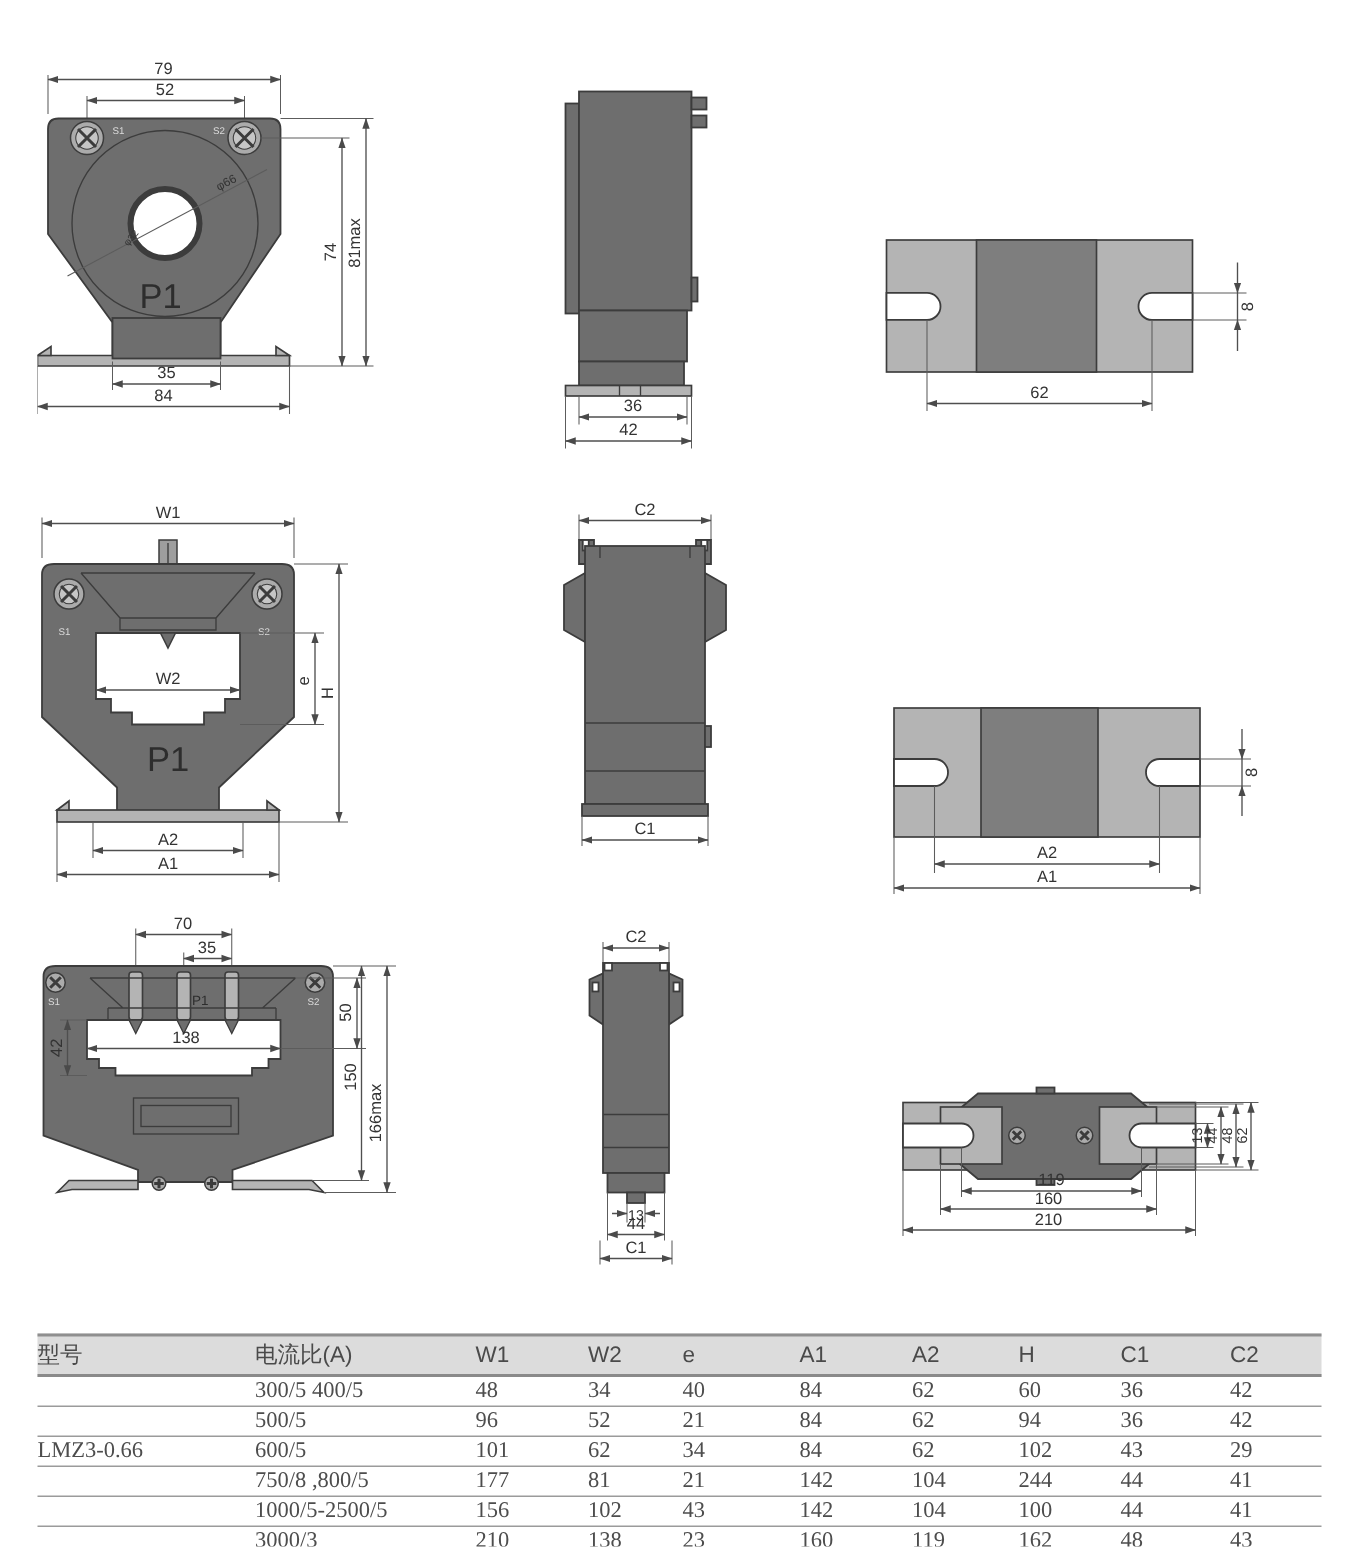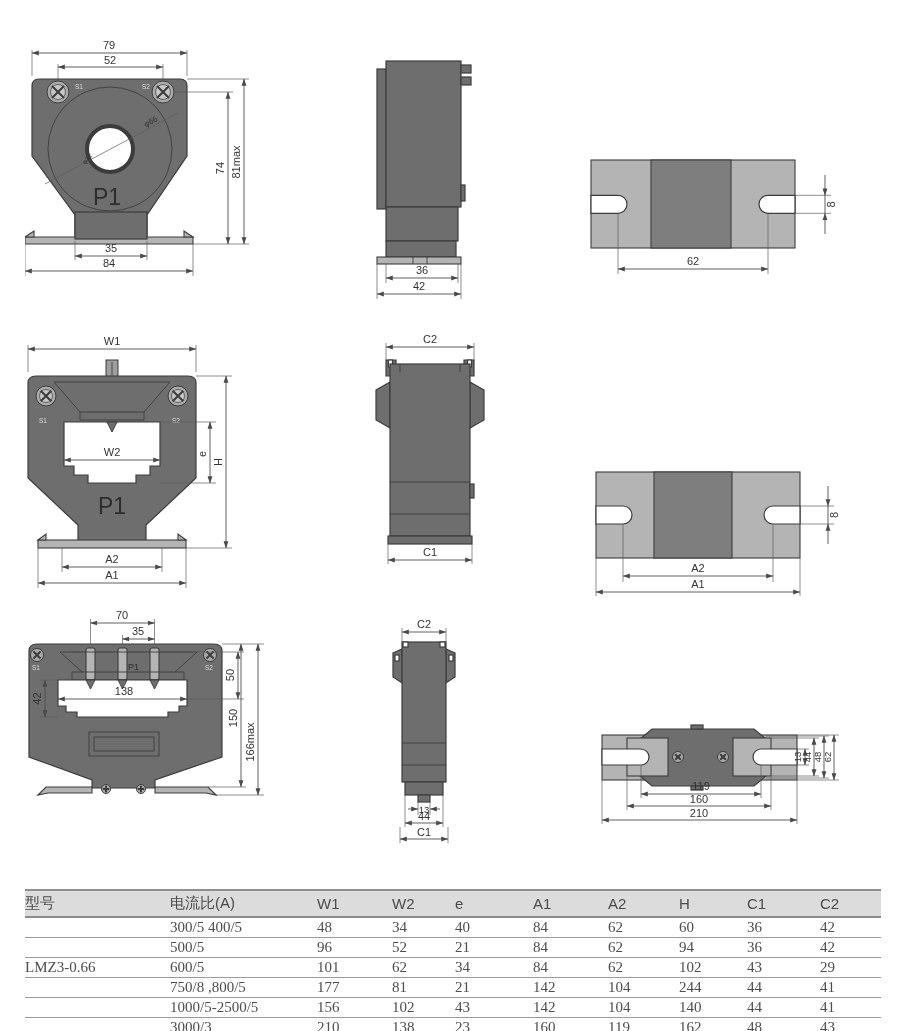--- a/index.html
+++ b/index.html
@@ -386,21 +386,21 @@
     <div>41</div>
   </div>
   <div class="tgrid trow">
     <div></div>
     <div>1000/5-2500/5</div>
     <div>156</div>
     <div>102</div>
     <div>43</div>
     <div>142</div>
     <div>104</div>
-    <div>140</div>
+    <div>100</div>
     <div>44</div>
     <div>41</div>
   </div>
   <div class="tgrid trow">
     <div></div>
     <div>3000/3</div>
     <div>210</div>
     <div>138</div>
     <div>23</div>
     <div>160</div>

